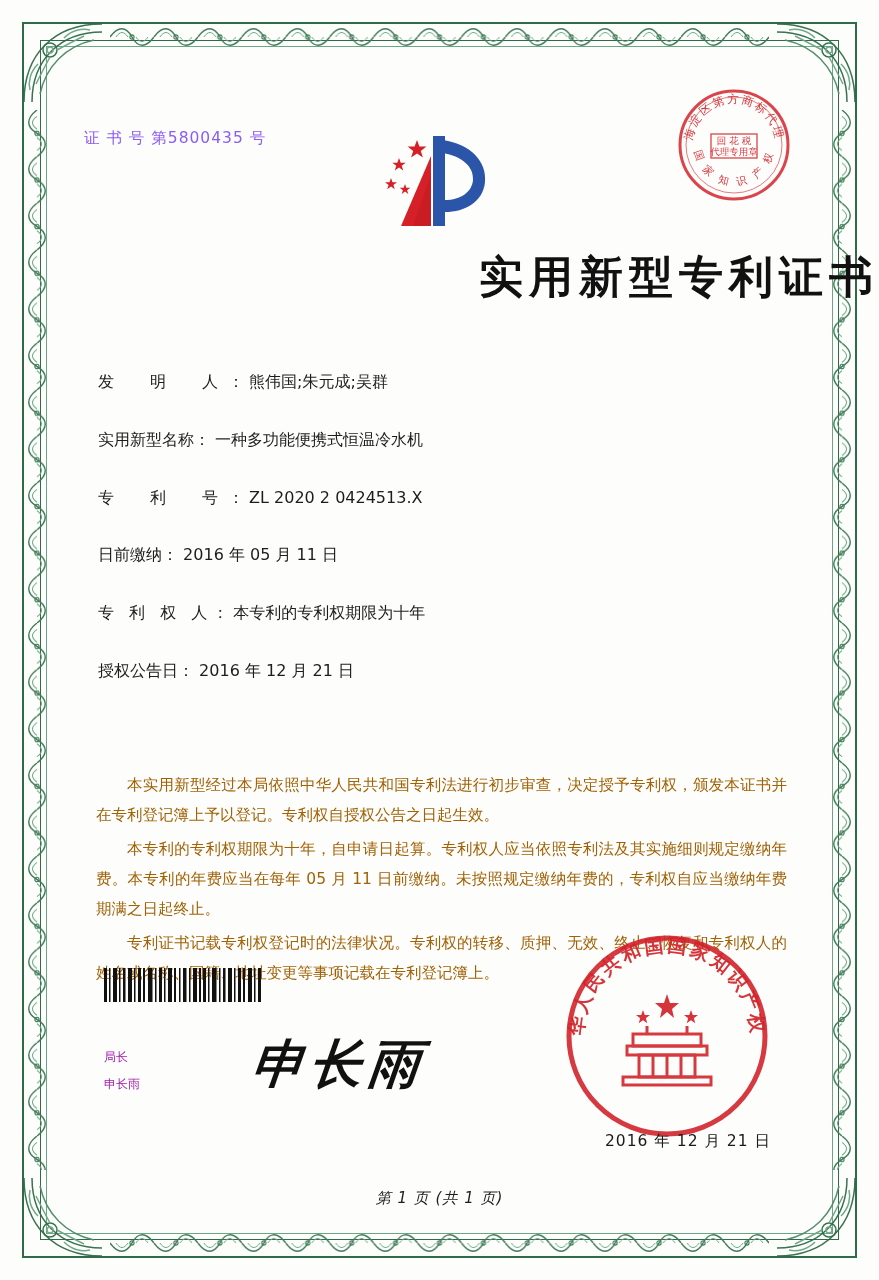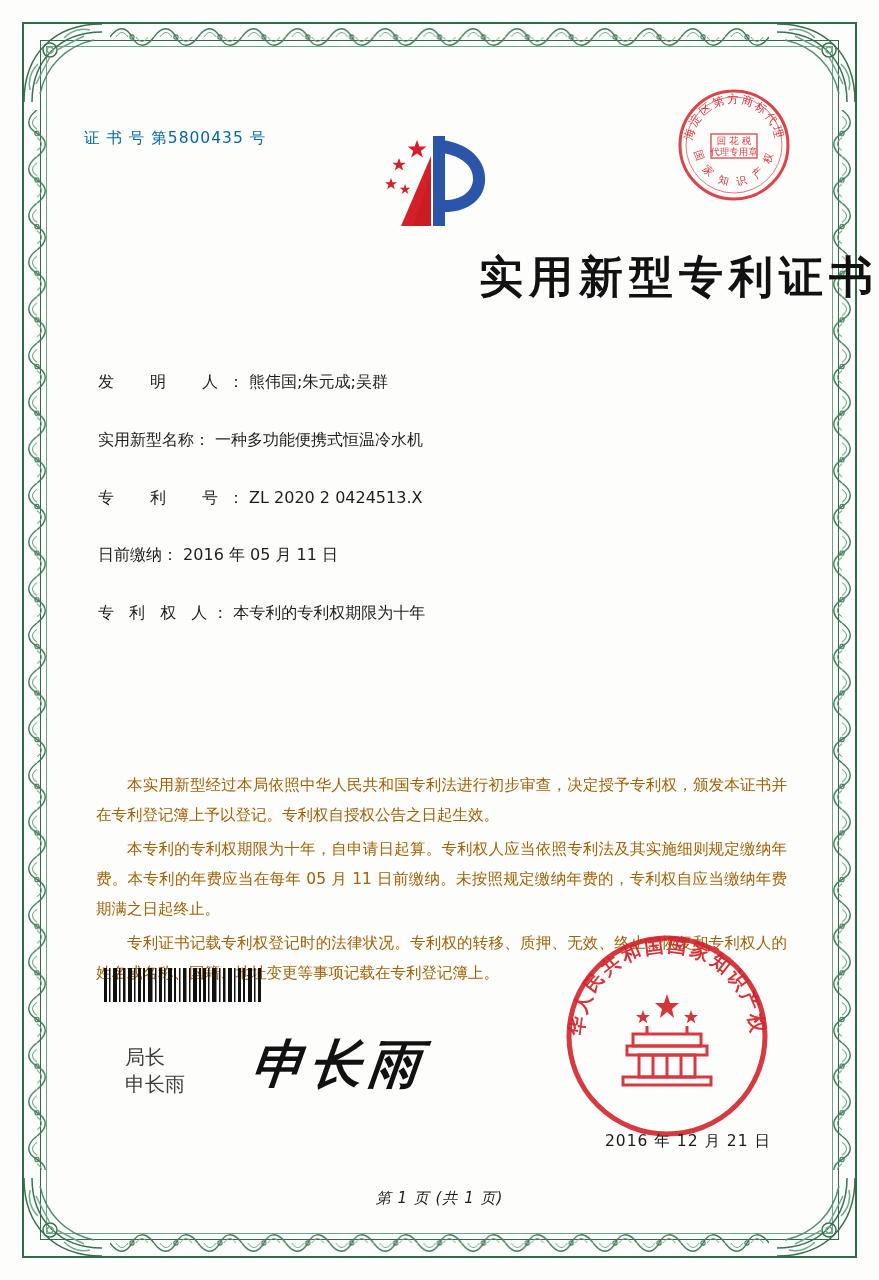--- a/index.html
+++ b/index.html
@@ -80,21 +80,21 @@
   .edge-left { left: 24px; }
   .edge-right { right: 24px; transform: scaleX(-1); }
 
   
   .cert-no {
     position: absolute;
     left: 84px;
     top: 128px;
     font-size: 15.5px;
     letter-spacing: 1px;
-    color: #0369a1;
+    color: #8b5cf6;
     font-family: "DejaVu Sans", sans-serif;
   }
 
   .logo {
     position: absolute;
     left: 50%;
     transform: translateX(-50%);
     top: 128px;
     width: 130px;
     height: 106px;
@@ -169,24 +169,23 @@
     top: 968px;
     width: 160px;
     height: 34px;
   }
 
   
   .sig-label {
     position: absolute;
     left: 104px;
     top: 1044px;
-    font-size: 20px;
+    font-size: 12px;
     line-height: 27px;
-    color: #404040;
-    margin-left: 21px;
+    color: #a21caf;
   }
   .sig-hand {
     position: absolute;
     left: 252px;
     top: 1030px;
     font-size: 52px;
     font-family: "DejaVu Serif", serif;
     font-style: italic;
     font-weight: bold;
     letter-spacing: 6px;
@@ -385,20 +384,24 @@
       <span class="lbl sp3">专　利　号</span><span>：</span>
       <span class="val">ZL 2020 2 0424513.X</span>
     </div>
     <div class="field">
       <span class="lbl">日前缴纳</span><span>：</span>
       <span class="val">2016 年 05 月 11 日</span>
     </div>
     <div class="field">
       <span class="lbl sp2">专 利 权 人</span><span>：</span>
       <span class="val">本专利的专利权期限为十年</span>
+    </div>
+    <div class="field">
+      <span class="lbl">授权公告日</span><span>：</span>
+      <span class="val">2016 年 12 月 21 日</span>
     </div>
   </div>
 
   <div class="paras">
     <p>本实用新型经过本局依照中华人民共和国专利法进行初步审查，决定授予专利权，颁发本证书并在专利登记簿上予以登记。专利权自授权公告之日起生效。</p>
     <p>本专利的专利权期限为十年，自申请日起算。专利权人应当依照专利法及其实施细则规定缴纳年费。本专利的年费应当在每年 05 月 11 日前缴纳。未按照规定缴纳年费的，专利权自应当缴纳年费期满之日起终止。</p>
     <p>专利证书记载专利权登记时的法律状况。专利权的转移、质押、无效、终止、恢复和专利权人的姓名或名称、国籍、地址变更等事项记载在专利登记簿上。</p>
   </div>
 
   <div class="barcode">

